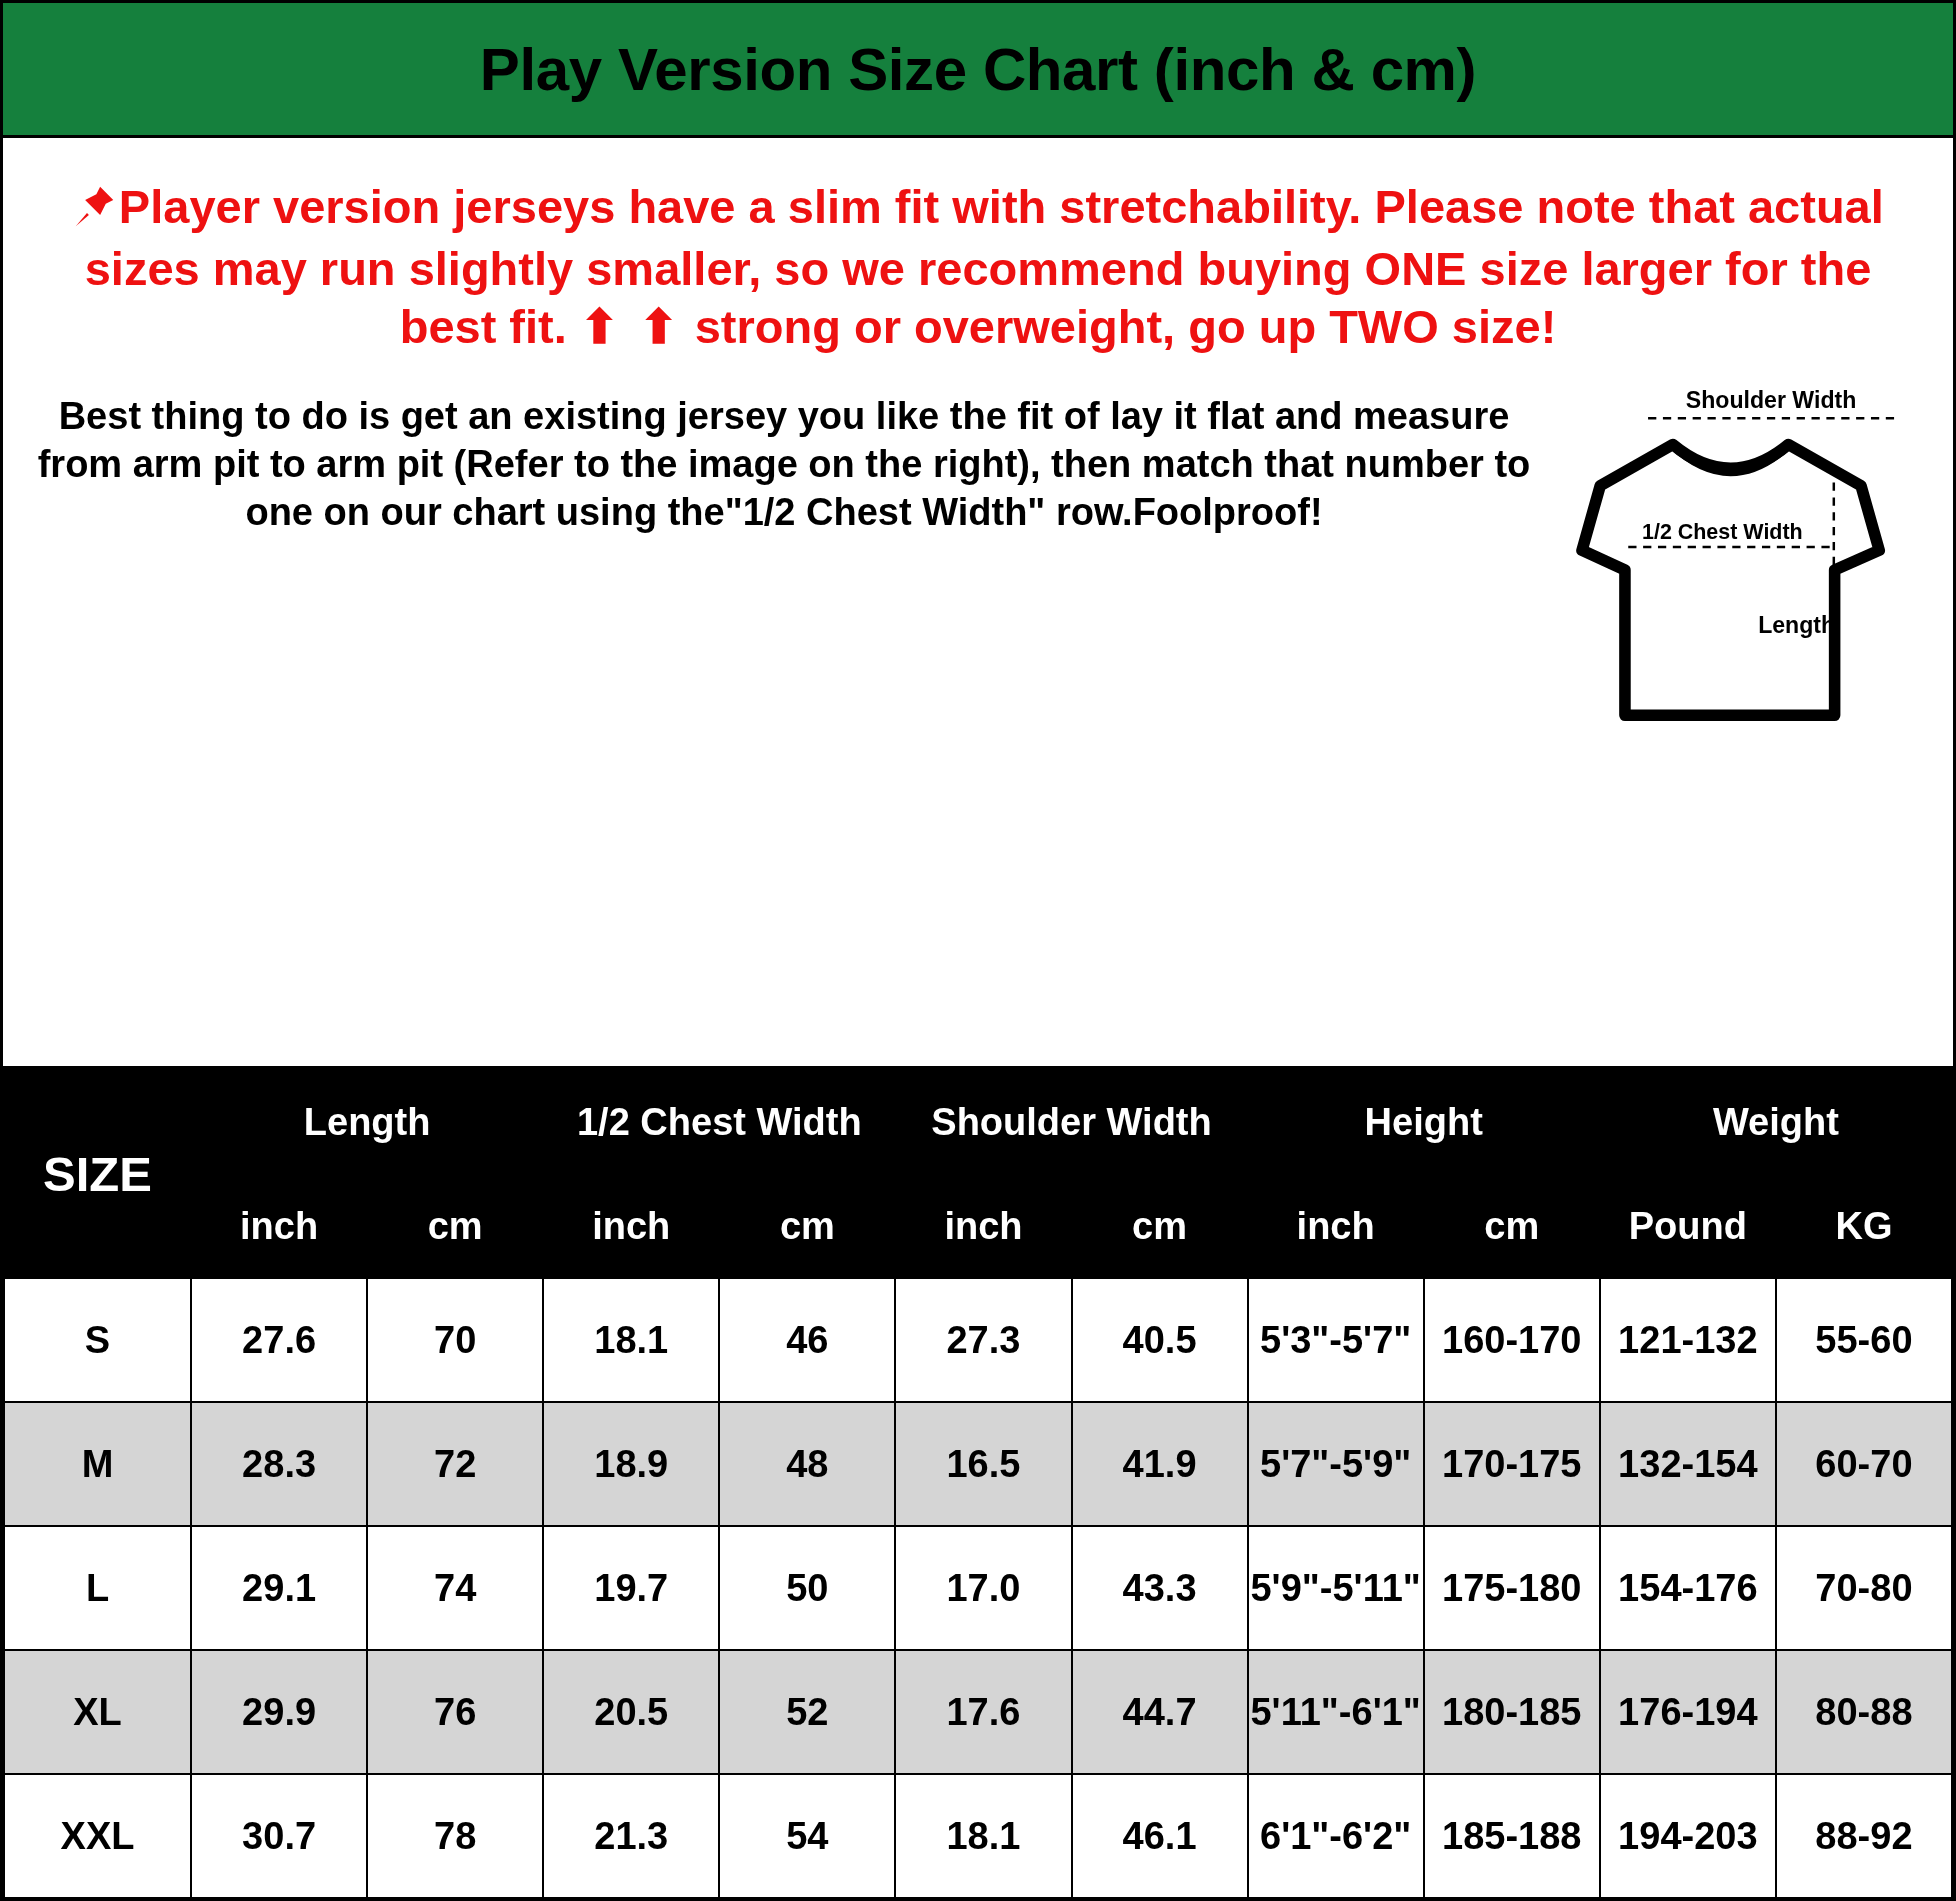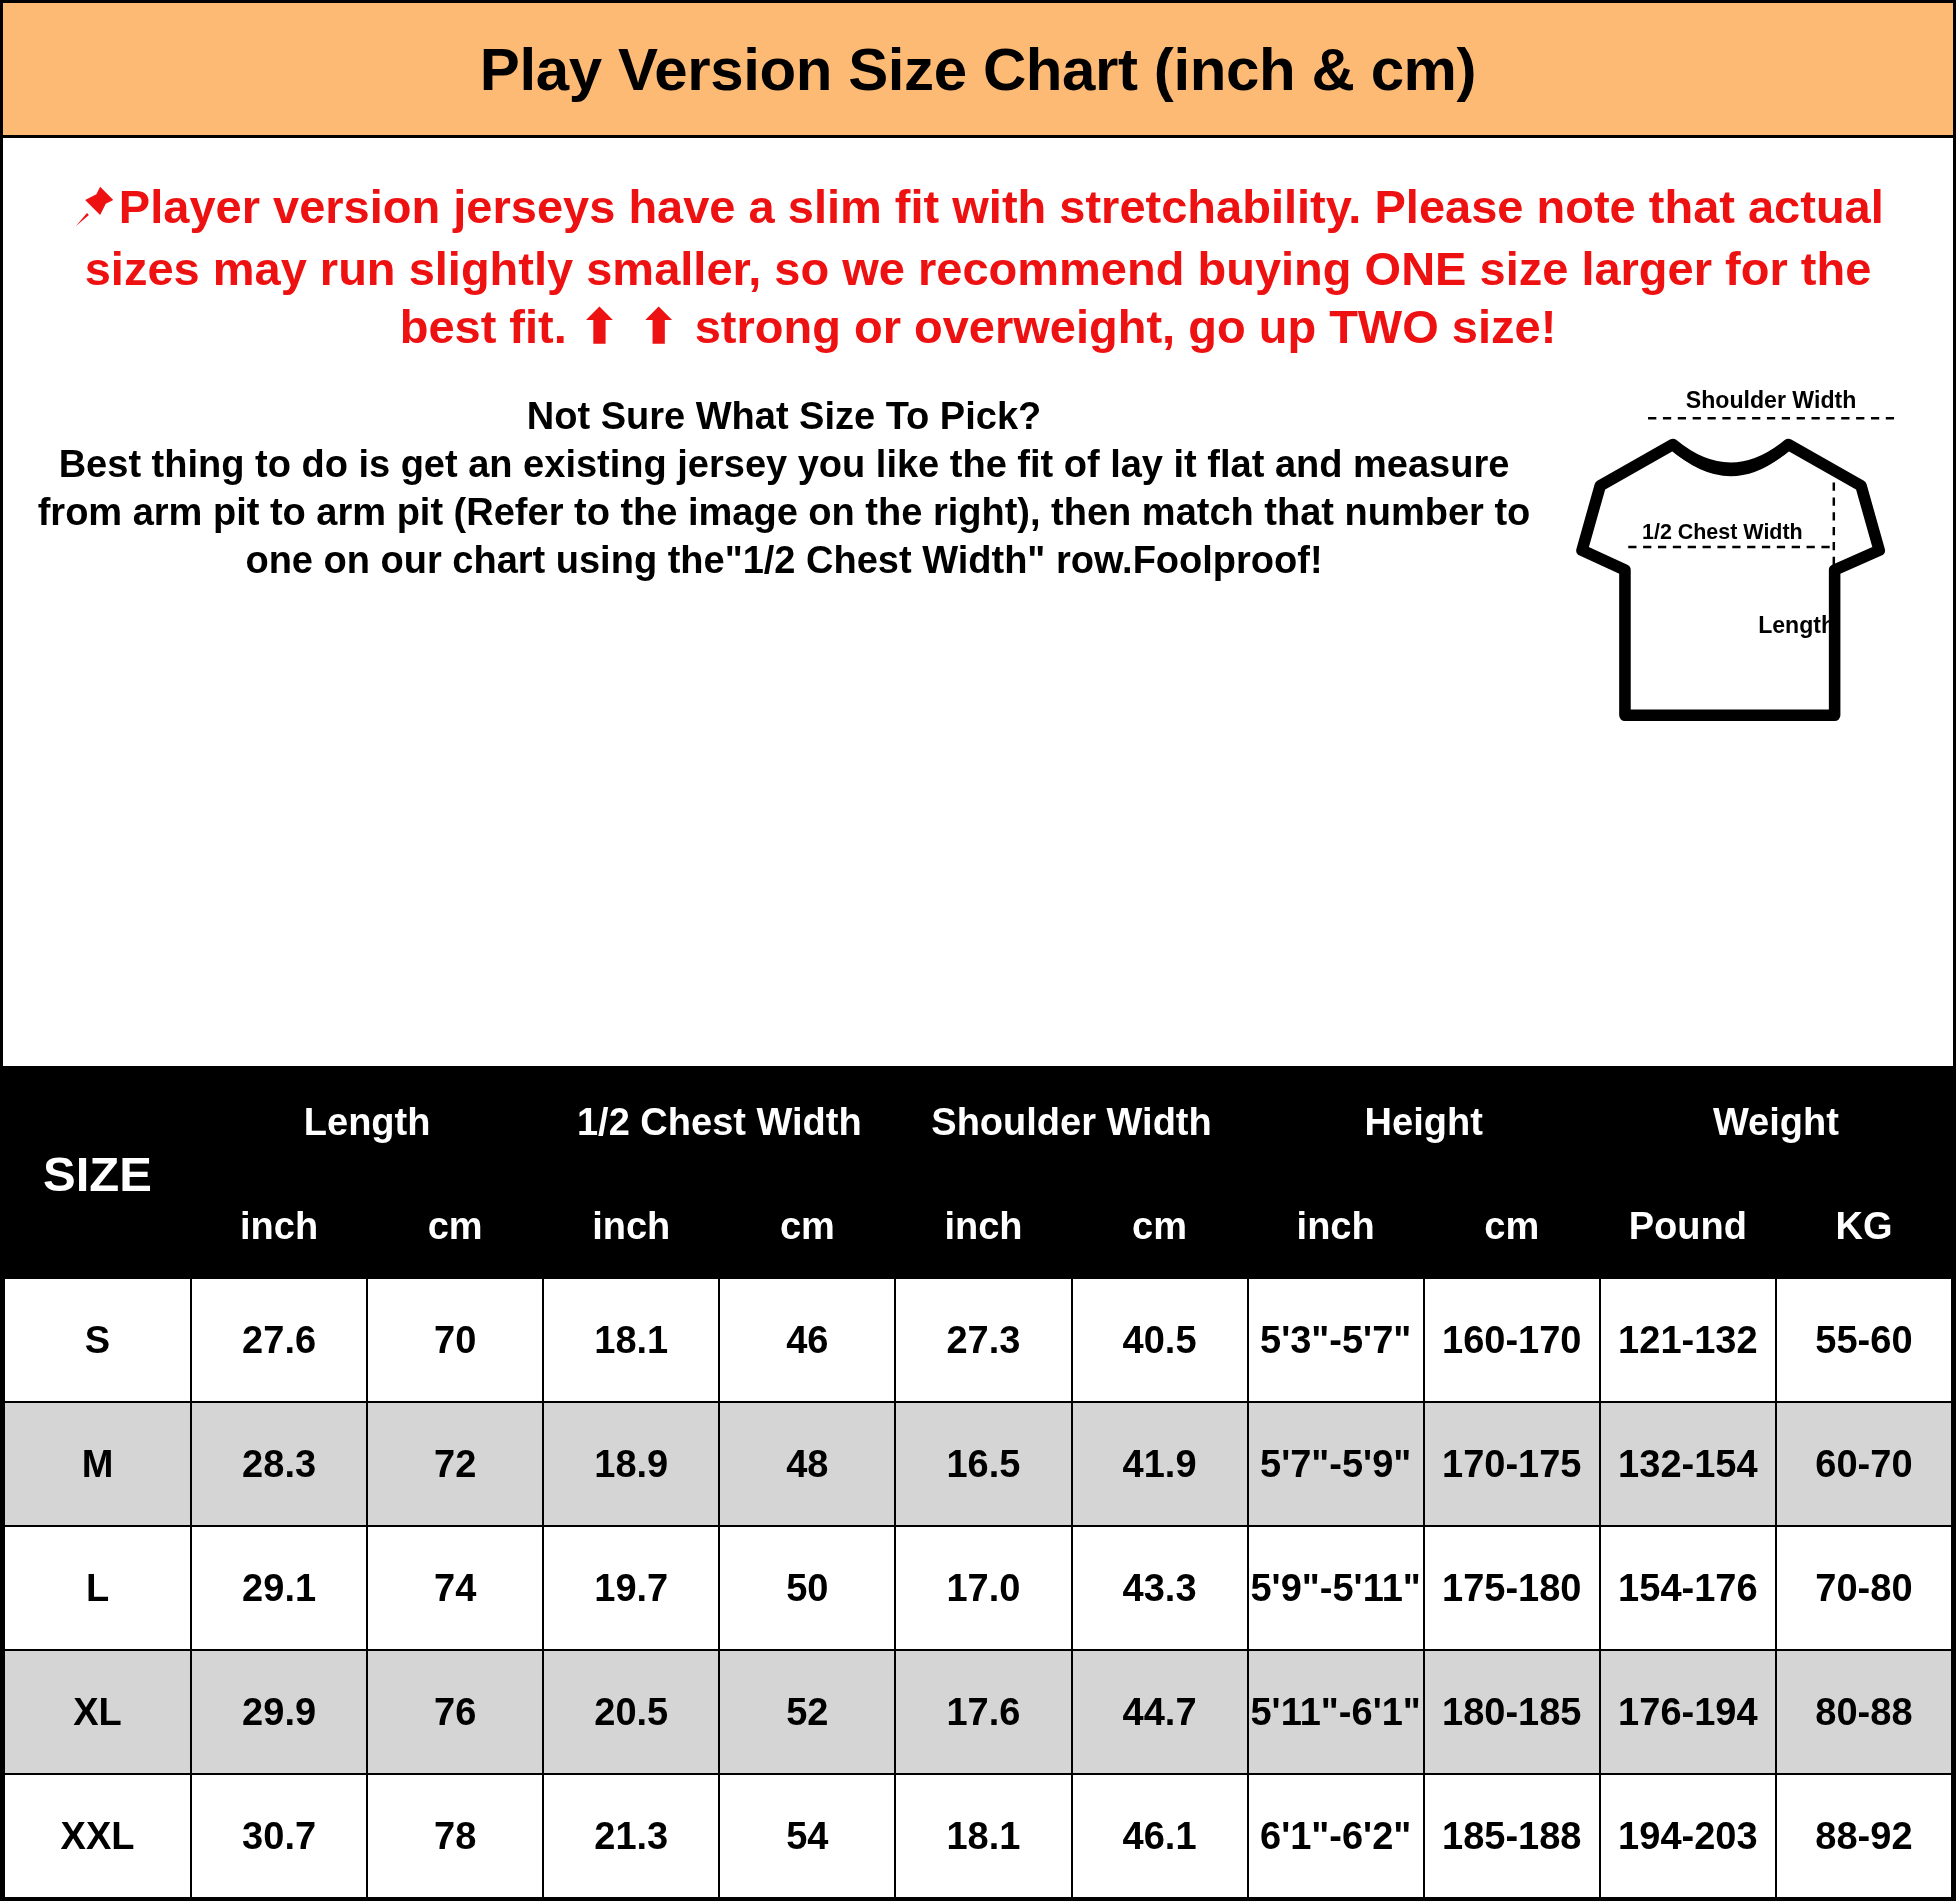--- a/index.html
+++ b/index.html
@@ -16,21 +16,21 @@
     height: 1902px;
     box-sizing: border-box;
     border: 3.3px solid #000;
     background: #fff;
     display: flex;
     flex-direction: column;
     overflow: hidden;
   }
   
   .title-bar {
-    background: #fdba74;
+    background: #15803d;
     border-bottom: 3.3px solid #000;
     height: 132px;
     display: flex;
     align-items: center;
     justify-content: center;
   }
   .title-bar h1 {
     margin: 0;
     font-size: 60px;
     font-weight: bold;
@@ -139,21 +139,20 @@
         <path d="M30 4 L44 18 L36 22 L30 34 L14 18 L26 12 Z" fill="#ee1111"></path>
         <path d="M16 32 L4 46 L18 34 Z" fill="#ee1111"></path>
       </svg>
     </span><span>Player version jerseys have a slim fit with stretchability. Please note that actual sizes may run slightly smaller, so we recommend buying ONE size larger for the best fit. </span><span class="up-arrows">⬆ ⬆</span><span> strong or overweight, go up TWO size!</span>
   </div>
 
   <div class="info-row">
 
 
     <div class="col-mid">
-      <div>Not Sure What Size To Pick?</div>
       <div>Best thing to do is get an existing jersey you like the fit of lay it flat and measure from arm pit to arm pit (Refer to the image on the right), then match that number to one on our chart using the"1/2 Chest Width" row.Foolproof!</div>
     </div>
 
     <div class="col-right">
       <span>
         <svg width="388" height="380" viewBox="0 0 470 460">
 
           <line x1="120" y1="40" x2="418" y2="40" stroke="#000" stroke-width="3" stroke-dasharray="10 8"></line>
           <text x="269" y="28" font-family="Liberation Sans, sans-serif" font-size="28" font-weight="bold" text-anchor="middle" fill="#000">Shoulder Width</text>
 

